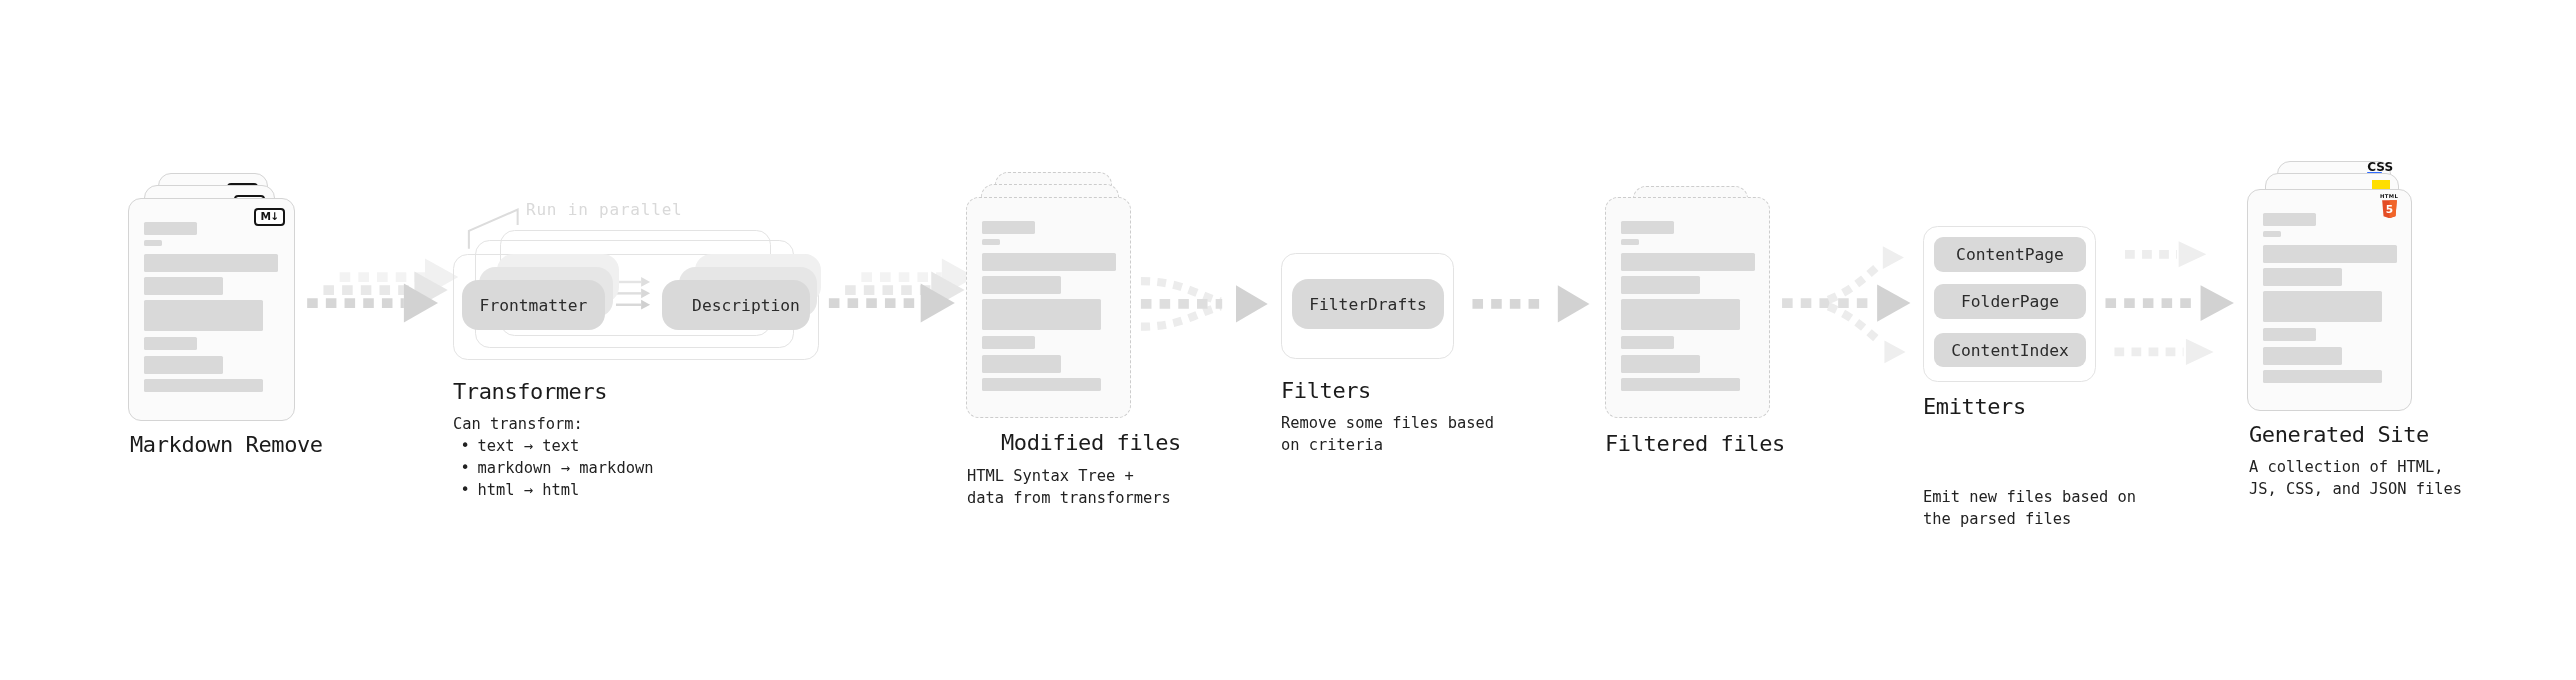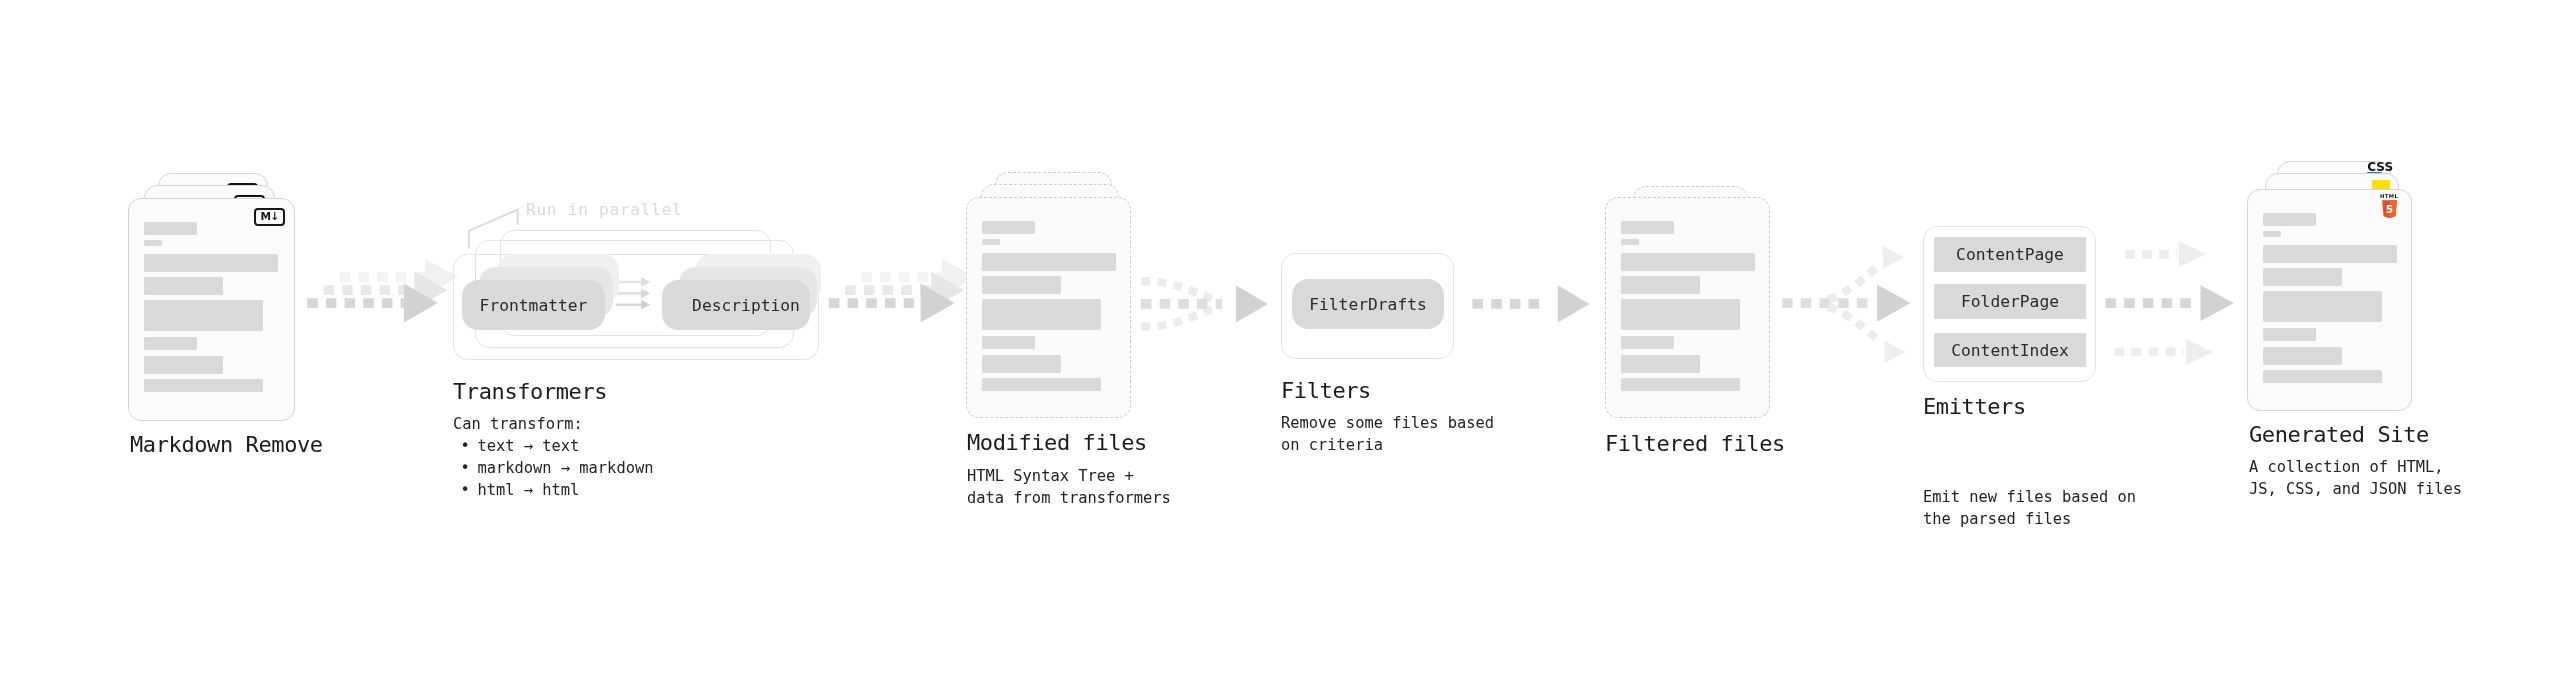--- a/index.html
+++ b/index.html
@@ -32,21 +32,21 @@
   .obox{position:absolute;border:1.6px solid #e3e3e3;border-radius:14.6px;box-sizing:border-box;background:transparent;}
   .obox.filled{background:#ffffff;}
   
   .pill{
     position:absolute;background:#d9d9d9;border-radius:16.3px;box-sizing:border-box;
     display:flex;align-items:center;justify-content:center;
     font-size:16.3px;color:#2b2b2b;white-space:nowrap;
   }
   .pill.echo1{background:#e6e6e6;}
   .pill.echo2{background:#f0f0f0;}
-  .pill.small{border-radius:1px;}
+  .pill.small{border-radius:9px;}
   
   .title{position:absolute;font-size:22px;color:#1b1b1b;white-space:nowrap;letter-spacing:-0.4px;}
   .desc{position:absolute;font-size:15.4px;line-height:22px;color:#222222;white-space:nowrap;}
   .desc .bli{display:flex;}
   .desc .bdot{width:11.4px;text-align:center;margin-left:6.5px;margin-right:6.5px;}
   .callout{position:absolute;font-size:16px;color:#d9d9d9;white-space:nowrap;letter-spacing:0.8px;}
   
   .css-badge{position:absolute;top:3.3px;right:8.1px;width:14.6px;text-align:center;
     font-family:"DejaVu Sans", sans-serif;font-weight:bold;font-size:12px;line-height:5.7px;color:#111;}
   .css-badge .bluebar{margin-top:0.8px;height:2.4px;background:#2f6bff;border-radius:0.8px;}
@@ -194,21 +194,21 @@
       <div class="bar bar1"></div>
       <div class="bar bar2"></div>
       <div class="bar bar3"></div>
       <div class="bar bar4"></div>
       <div class="bar bar5"></div>
       <div class="bar bar6"></div>
       <div class="bar bar7"></div>
       <div class="bar bar8"></div>
     </div>
 </div>
-<div class="title" style="left:967px;top:430px;">Modified files</div>
+<div class="title" style="left:1001px;top:430px;">Modified files</div>
 <div class="desc" style="left:967px;top:465px;">
   <div>HTML Syntax Tree +</div>
   <div>data from transformers</div>
 </div>
 
 <div>
   <div class="obox filled" style="left:1281px;top:253px;width:173px;height:106px;"></div>
   <div class="pill" style="left:1292px;top:279px;width:152px;height:50px;">FilterDrafts</div>
 </div>
 <div class="title" style="left:1281px;top:378px;">Filters</div>

